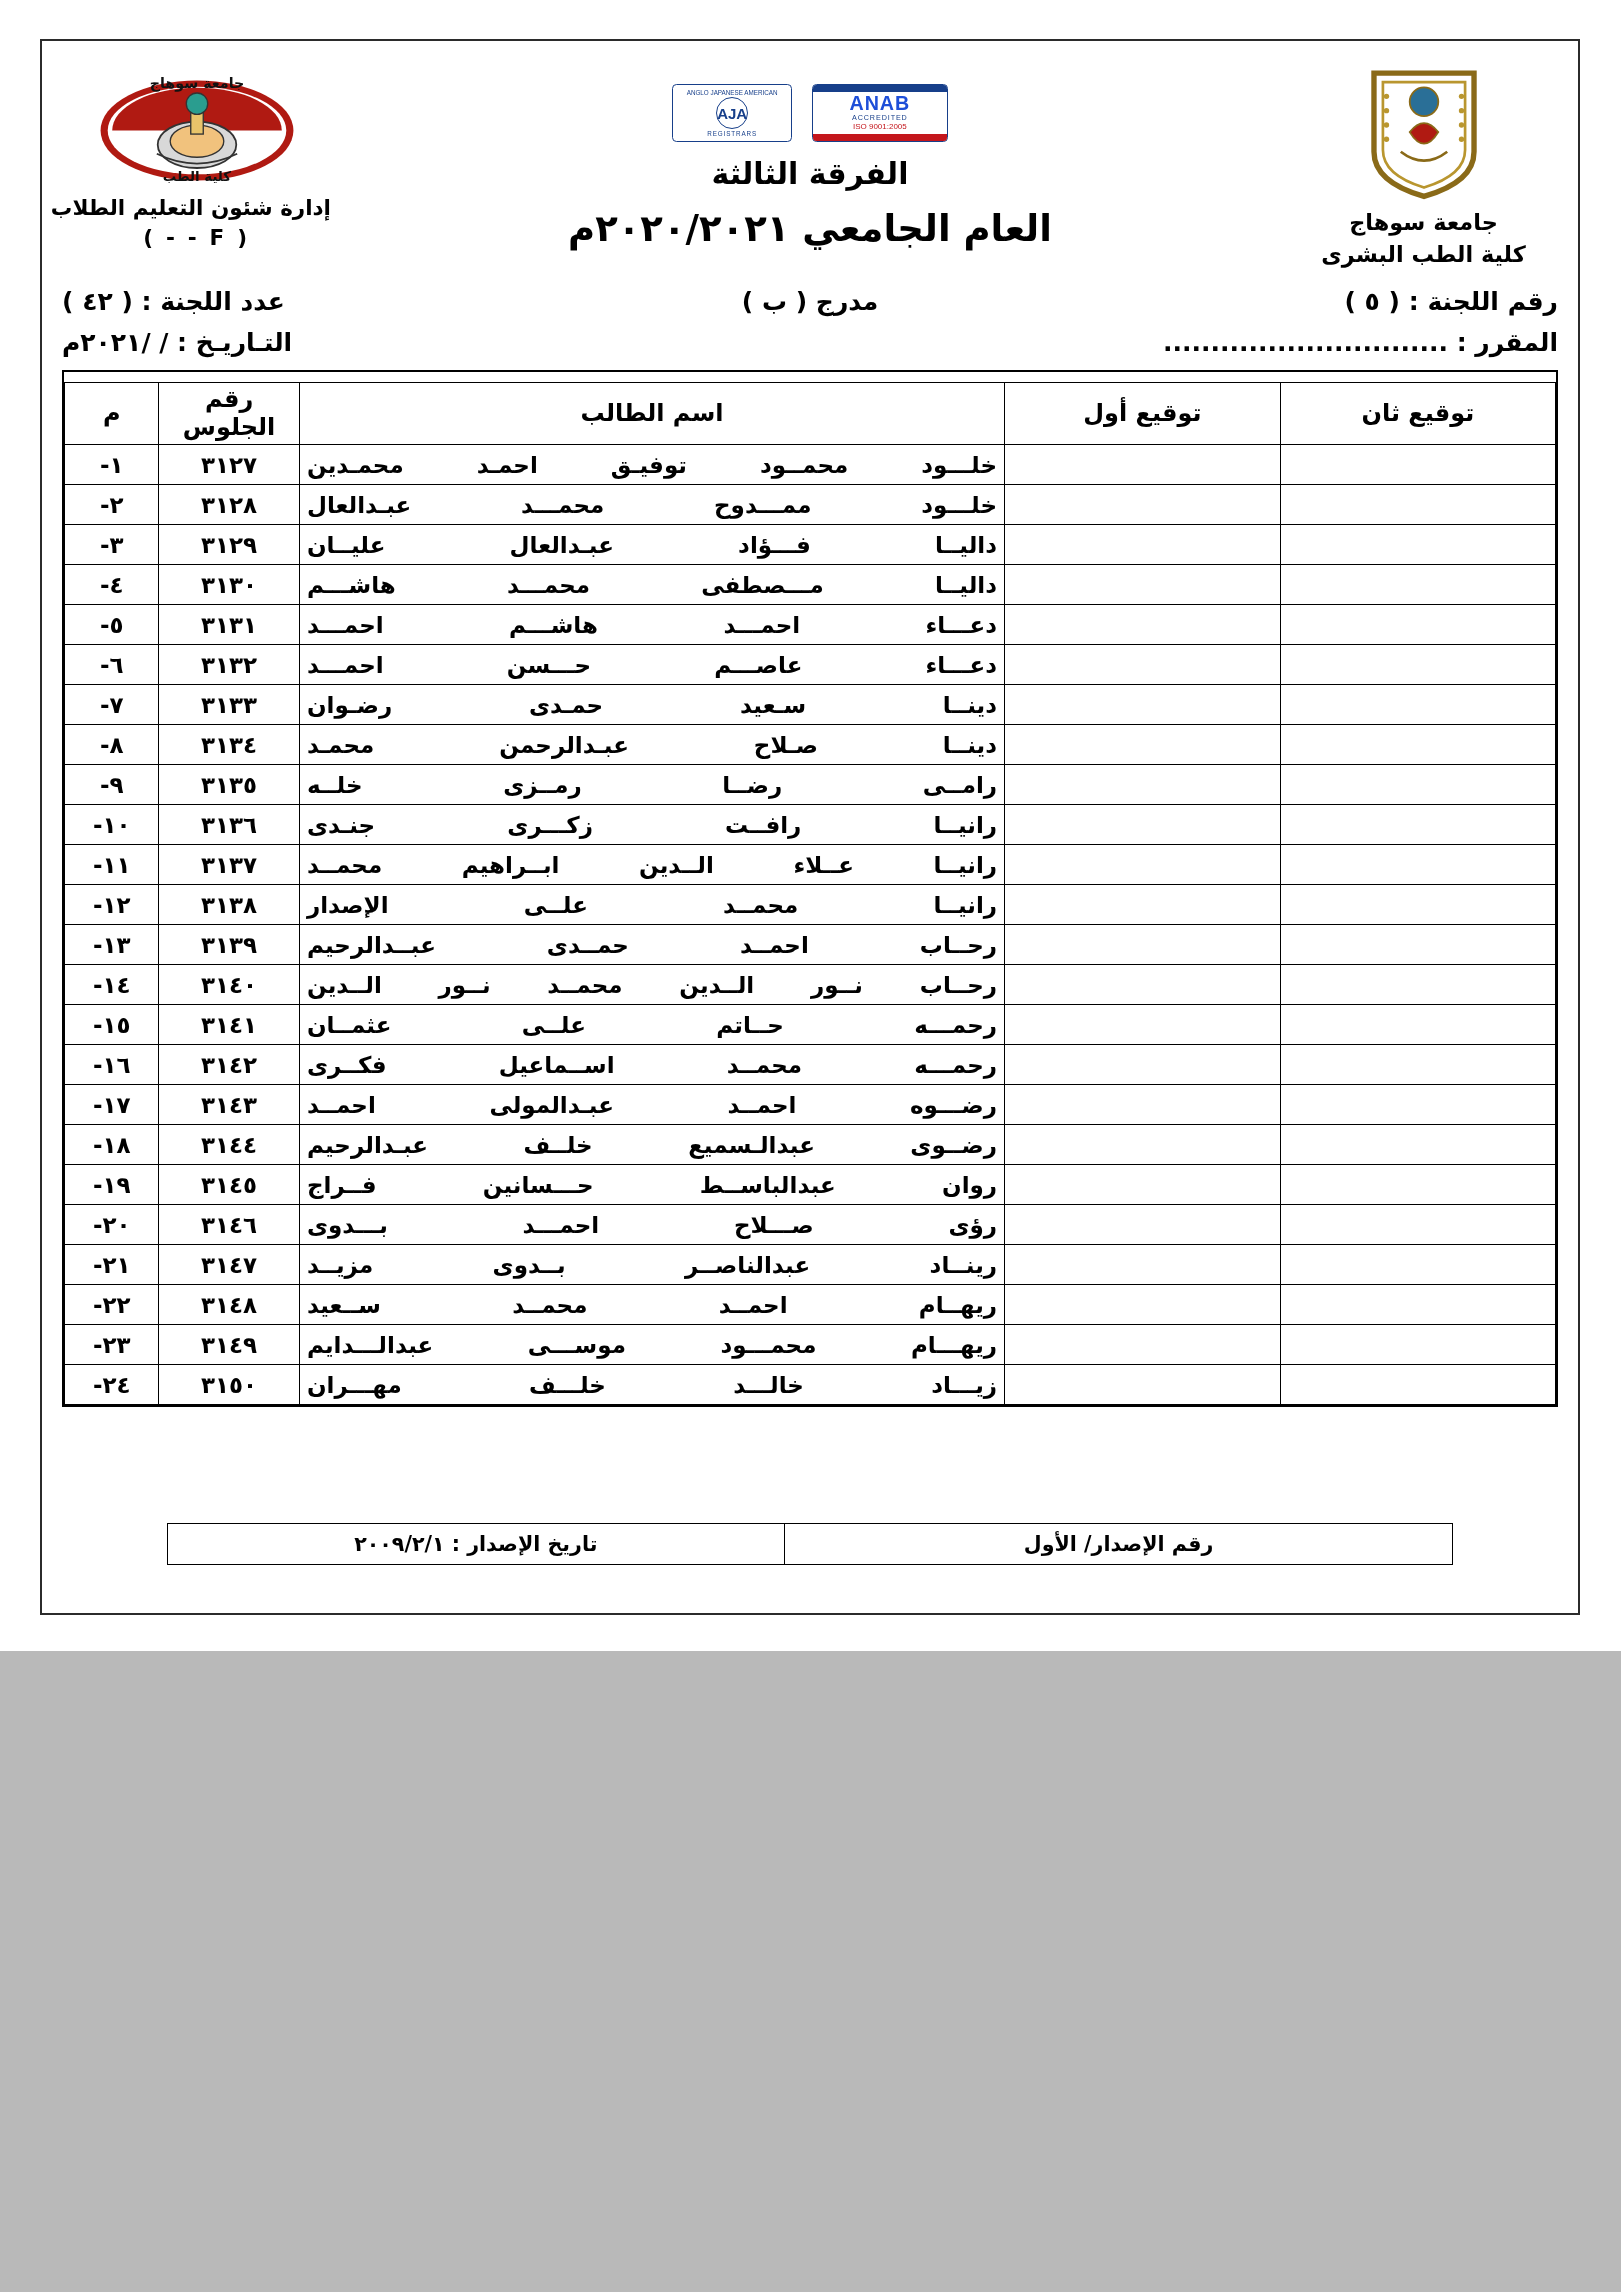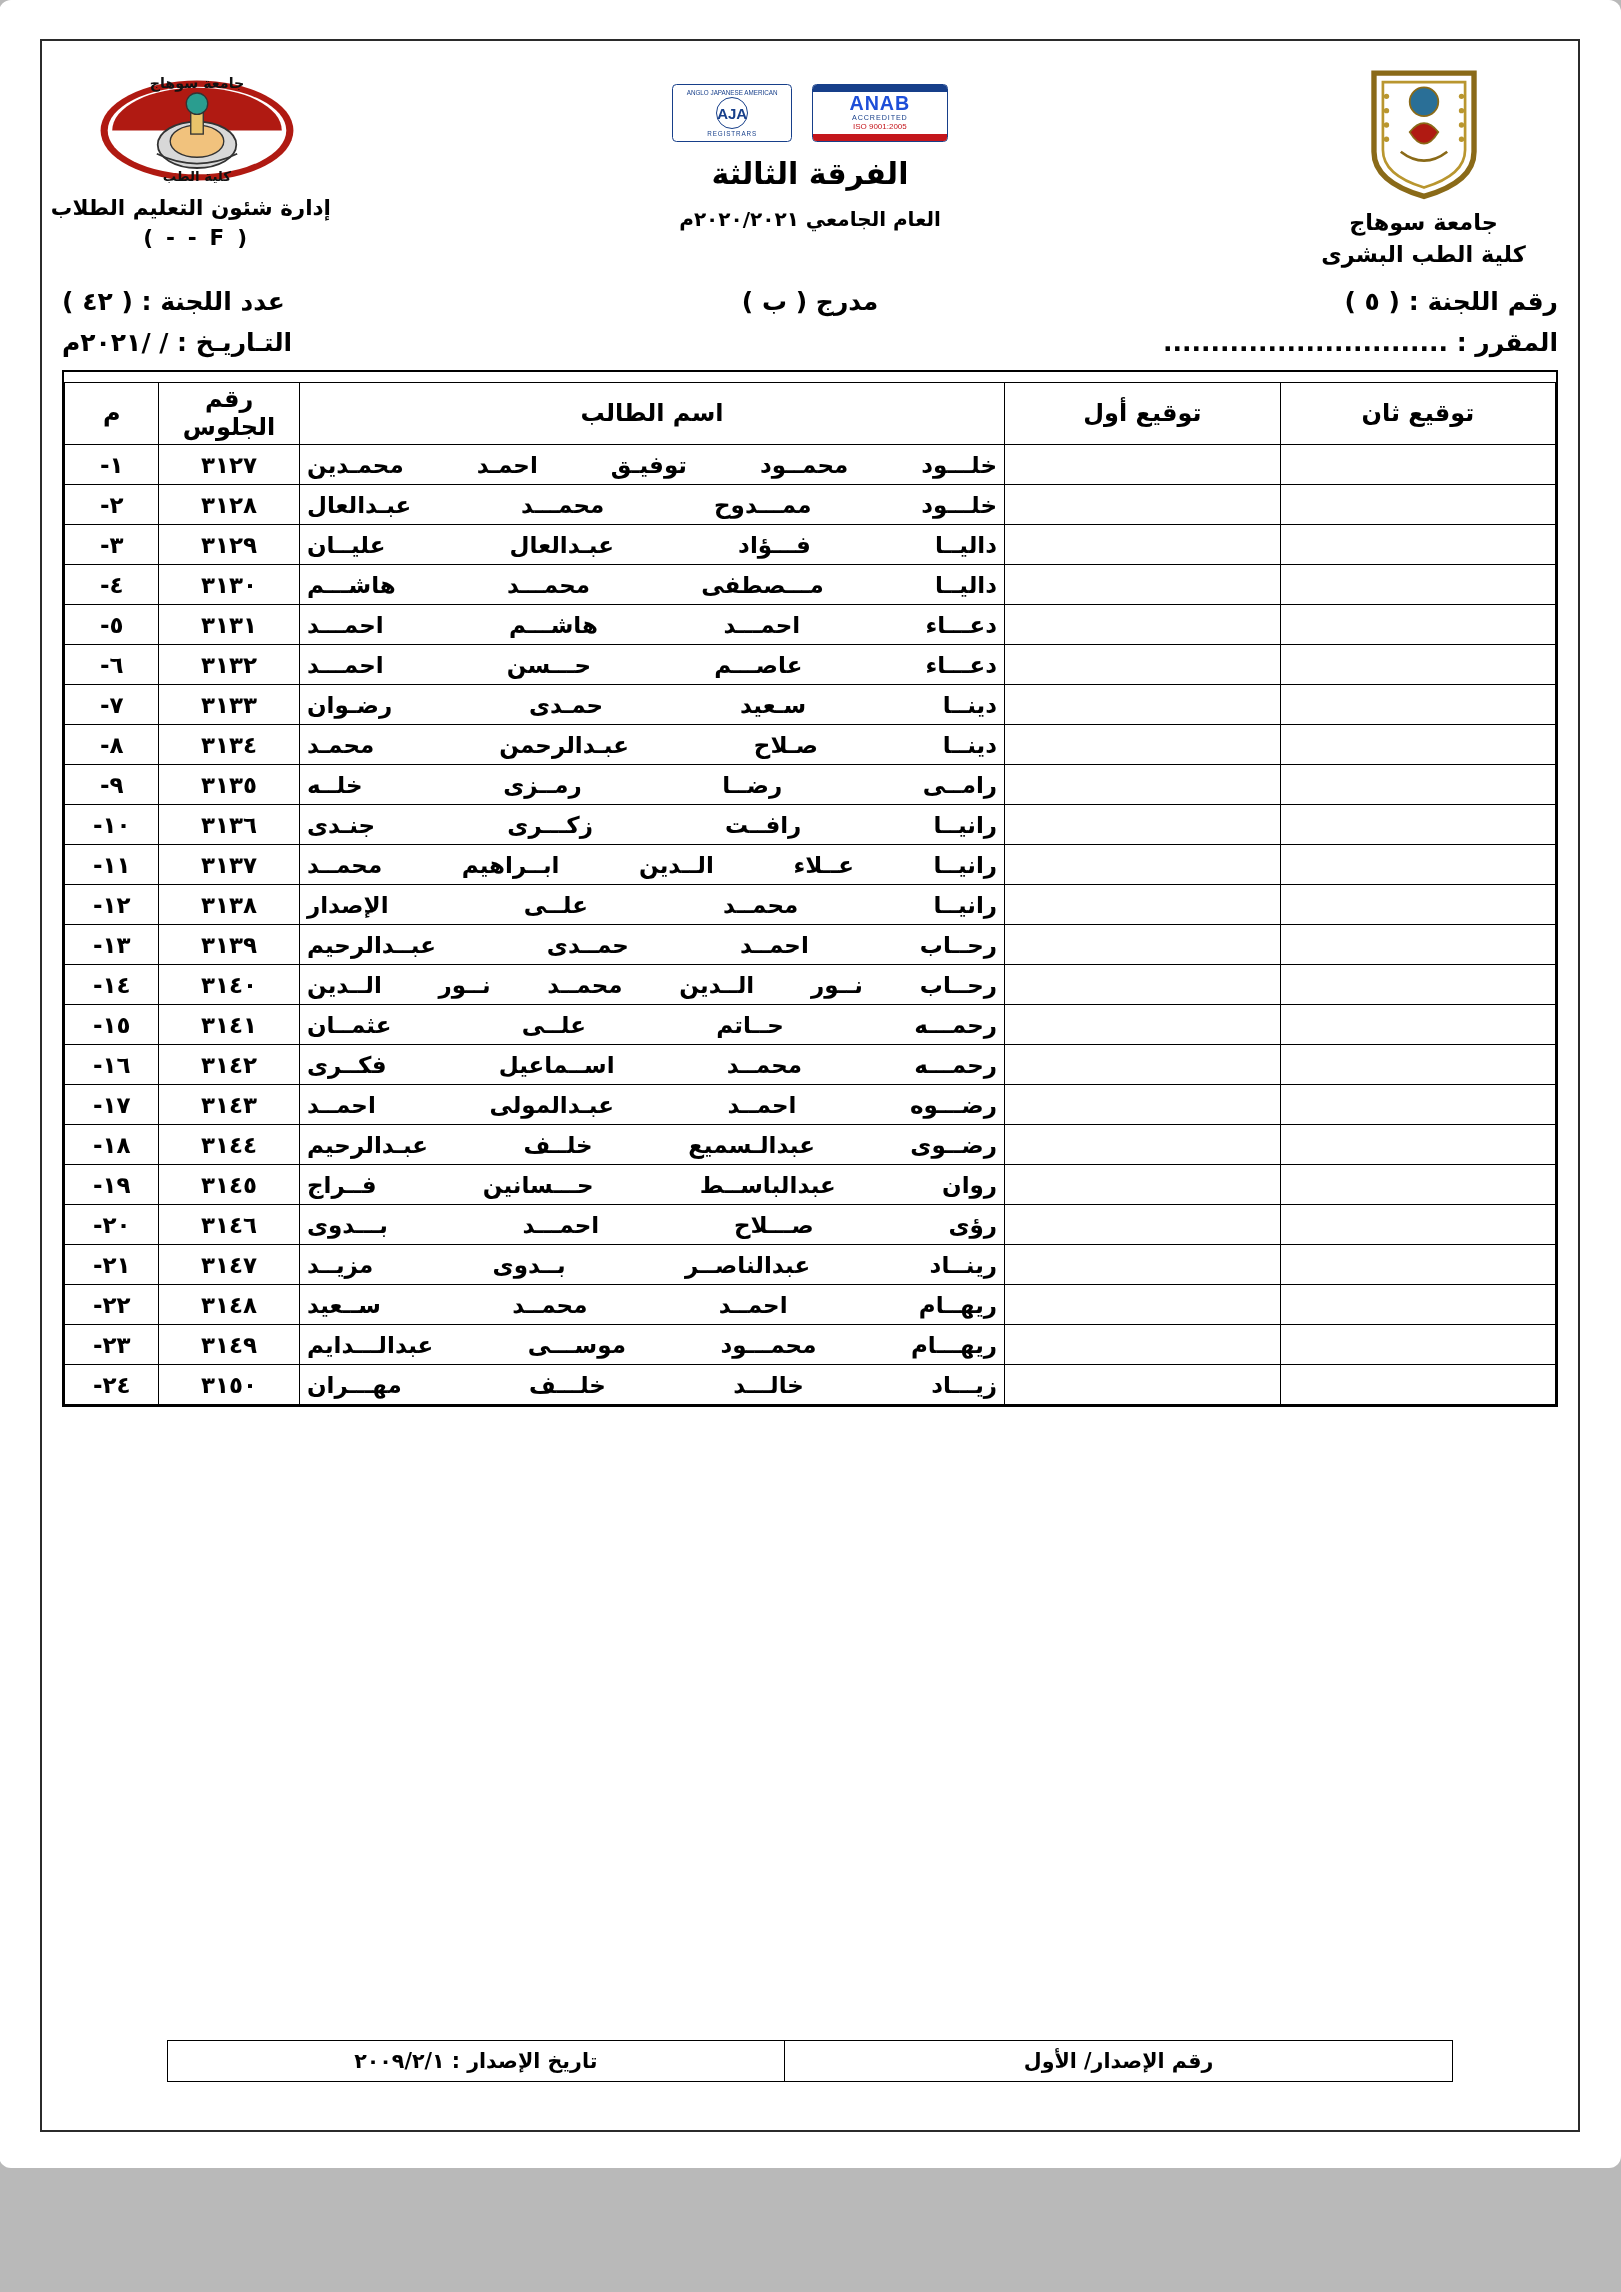--- a/index.html
+++ b/index.html
@@ -5,26 +5,25 @@
   html, body {
     margin: 0;
     padding: 0;
     background: #b9b9b9;
   }
   body {
     font-family: "DejaVu Sans", "Liberation Sans", sans-serif;
   }
   .page {
     width: 1622px;
-    height: 2168px;
+    height: 1651px;
     background: #ffffff;
     position: relative;
     box-sizing: border-box;
     overflow: hidden;
-    border-radius: 12px;
   }
   .sheet-border {
     position: absolute;
     left: 41px;
     top: 39px;
     right: 41px;
     bottom: 36px;
     border: 2.7px solid #2b2b2b;
     box-sizing: border-box;
   }
@@ -93,21 +92,21 @@
     gap: 19.7px;
     margin-bottom: 14.3px;
   }
   .title-main {
     font-size: 30px;
     font-weight: bold;
     letter-spacing: 0.9px;
     margin-bottom: 9px;
   }
   .title-sub {
-    font-size: 20px;
+    font-size: 37px;
     font-weight: bold;
     letter-spacing: 0.9px;
     margin-top: 16px;
   }
 
   
   .anab {
     width: 134px;
     height: 56px;
     border: 1.8px solid #173f8a;

